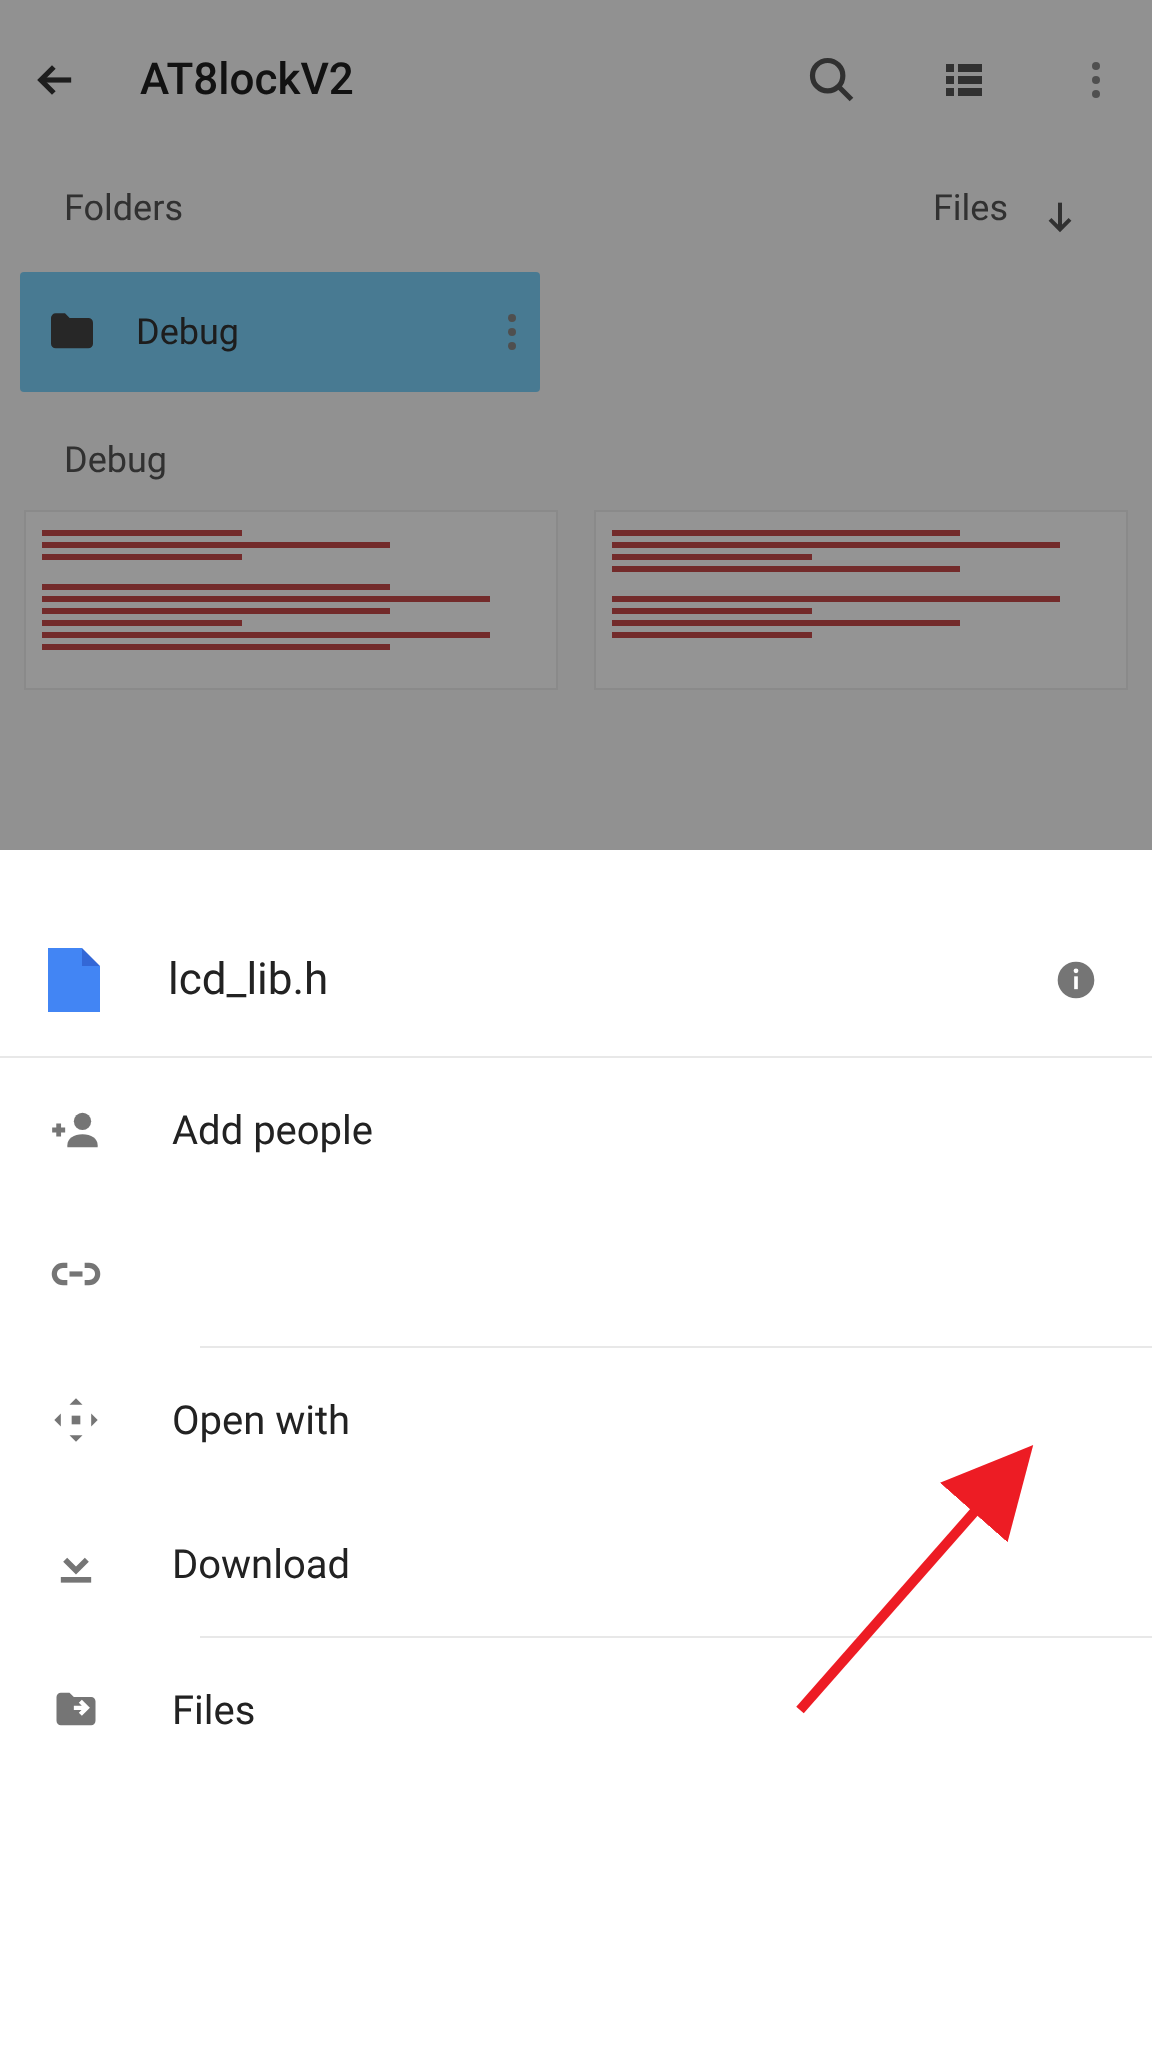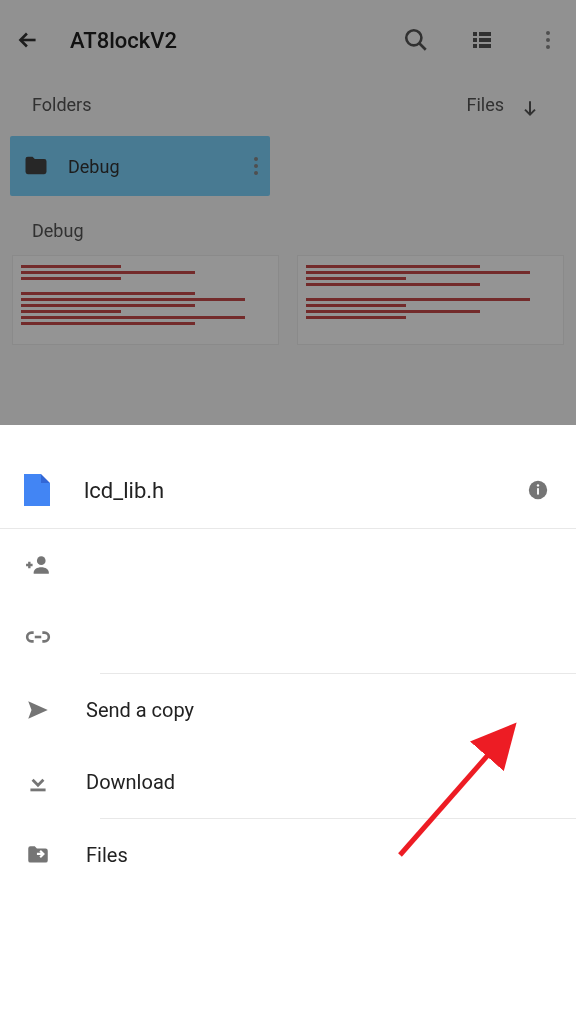--- a/index.html
+++ b/index.html
@@ -290,44 +290,49 @@
   <div class="divider"></div>
 
   <div class="menu-item">
     <span class="micon">
       <svg width="26" height="26" viewBox="0 0 24 24" fill="#757575">
           <circle cx="15" cy="8" r="4"></circle>
           <path d="M15 14c-4 0-7 2-7 5v1h14v-1c0-3-3-5-7-5z"></path>
           <path d="M4 9v6M1 12h6" stroke="#757575" stroke-width="2.2"></path>
         </svg>
     </span>
+    <span class="label">Add people</span>
   </div>
 
   <div class="menu-item">
     <span class="micon">
       <svg width="26" height="26" viewBox="0 0 24 24" fill="none" stroke="#757575" stroke-width="2.4">
           <path d="M9 12h6"></path>
           <path d="M8 8H6a4 4 0 000 8h2"></path>
           <path d="M16 8h2a4 4 0 010 8h-2"></path>
         </svg>
     </span>
   </div>
 
   <div class="divider inset"></div>
 
 
-
   <div class="menu-item">
     <span class="micon">
       <svg width="26" height="26" viewBox="0 0 24 24" fill="#757575">
-          <path d="M3 20l18-8L3 4l3 8z"></path>
-        </svg>
-    </span>
-    <span class="label">Send a copy</span>
-  </div>
+          <path d="M12 2l3 3H9z"></path>
+          <path d="M12 22l-3-3h6z"></path>
+          <path d="M2 12l3-3v6z"></path>
+          <path d="M22 12l-3 3V9z"></path>
+          <rect x="10" y="10" width="4" height="4"></rect>
+        </svg>
+    </span>
+    <span class="label">Open with</span>
+  </div>
+
 
   <div class="menu-item">
     <span class="micon">
       <svg width="26" height="26" viewBox="0 0 24 24" fill="#757575">
           <path d="M12 3v11"></path>
           <path d="M7 10l5 5 5-5" stroke="#757575" stroke-width="2.6" fill="none"></path>
           <rect x="5" y="18" width="14" height="2.6"></rect>
         </svg>
     </span>
     <span class="label">Download</span>

